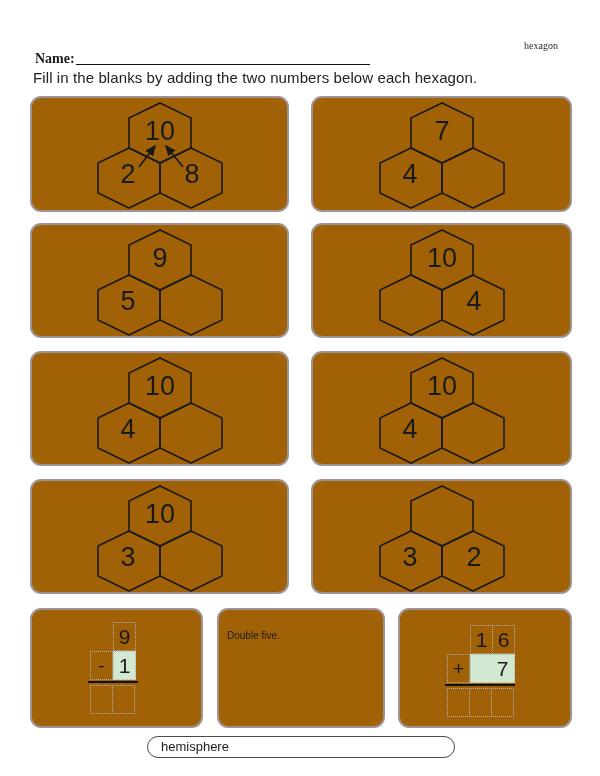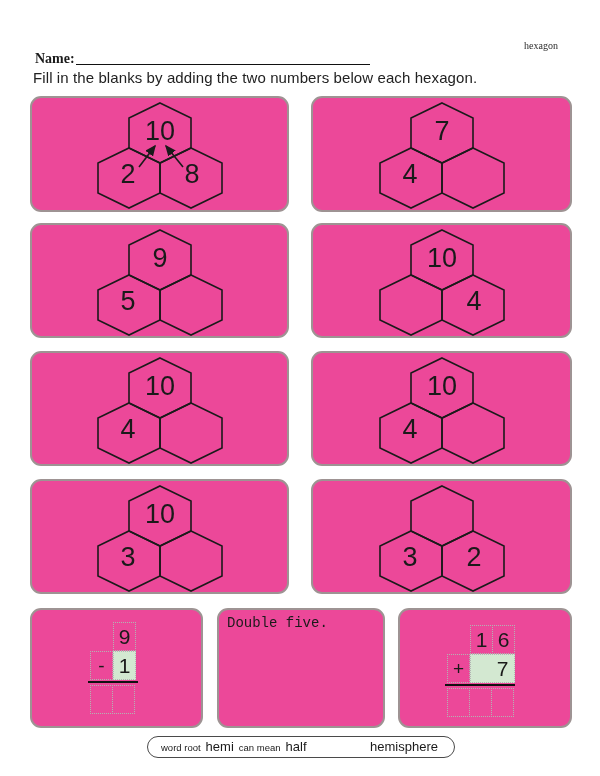--- a/index.html
+++ b/index.html
@@ -4,39 +4,39 @@
 <style>
   html,body{margin:0;padding:0;background:#fff;}
   body{width:600px;height:776px;position:relative;font-family:"Liberation Sans",sans-serif;color:#1a1a1a;overflow:hidden;}
 
   .brand{position:absolute;left:524px;top:40px;font-family:"Liberation Serif",serif;font-size:10px;color:#2b2b2b;}
   .name-row{position:absolute;left:35px;top:49px;width:340px;}
   .name-label{font-family:"Liberation Serif",serif;font-weight:bold;font-size:14px;}
   .name-line{position:absolute;left:41px;top:15px;width:294px;border-bottom:1.6px solid #111;}
   .instruction{position:absolute;left:33px;top:69px;font-size:15px;color:#222;letter-spacing:0.1px;}
 
-  .box{position:absolute;border:2px solid #9e9393;border-radius:11px;background:#ec4899;box-sizing:border-box;}
+  .box{position:absolute;border:2px solid #9e9393;border-radius:11px;background:#a16207;box-sizing:border-box;}
   .puzzle{display:flex;justify-content:center;align-items:flex-start;}
   .puzzle svg{display:block;margin-top:1px;}
   .hex{fill:none;stroke:#1a1a1a;stroke-width:1.6;}
   .hex-num{font-family:"Liberation Sans",sans-serif;font-size:27px;fill:#1a1a1a;}
   .arrow{stroke:#1a1a1a;stroke-width:1.6;fill:none;}
 
   
   .vgrid{position:absolute;}
   .vrow{display:flex;}
   .vcell{width:23px;height:29px;box-sizing:border-box;border:1px dotted #b3b3b3;display:flex;align-items:center;justify-content:center;font-size:21px;}
   .vcell.nodot{border-color:transparent;}
   .spacer{width:23px;height:29px;}
   .sum-line{height:0;border-top:2.6px solid #111;}
   .green{background:#d3e8d1;}
   .gspan{display:flex;justify-content:flex-end;align-items:center;box-sizing:border-box;border:1px dotted #b3b3b3;}
   .opsign{font-size:19px;}
 
-  .word-problem{padding:5px 8px;font-size:14px;font-family:Liberation Mono, monospace;}
+  .word-problem{padding:20px 8px;font-size:10px;}
 
   .footer-pill{position:absolute;left:147px;top:736px;width:308px;height:22px;border:1.6px solid #4a4a4a;border-radius:11px;box-sizing:border-box;display:flex;align-items:baseline;justify-content:space-between;padding:2px 16px 0 13px;background:#fff;}
   .pill-left{display:flex;align-items:baseline;gap:5px;}
   .pill-sm{font-size:9.5px;}
   .pill-lg{font-size:13px;}
 </style>
 </head>
 <body>
 
 <div class="brand">hexagon</div>
@@ -181,20 +181,14 @@
     <div class="sum-line" style="width:70px;margin-left:-2px;margin-top:1px;margin-bottom:2px;"></div>
     <div class="vrow">
       <div class="vcell"></div>
       <div class="vcell" style="margin-left:-1px;"></div>
       <div class="vcell" style="margin-left:-1px;"></div>
     </div>
   </div>
 </div>
 
 <div class="footer-pill">
-  <span class="pill-left">
-    <span class="pill-sm">word root</span>
-    <span class="pill-lg">hemi</span>
-    <span class="pill-sm">can mean</span>
-    <span class="pill-lg">half</span>
-  </span>
   <span class="pill-lg">hemisphere</span>
 </div>
 
 </body></html>

